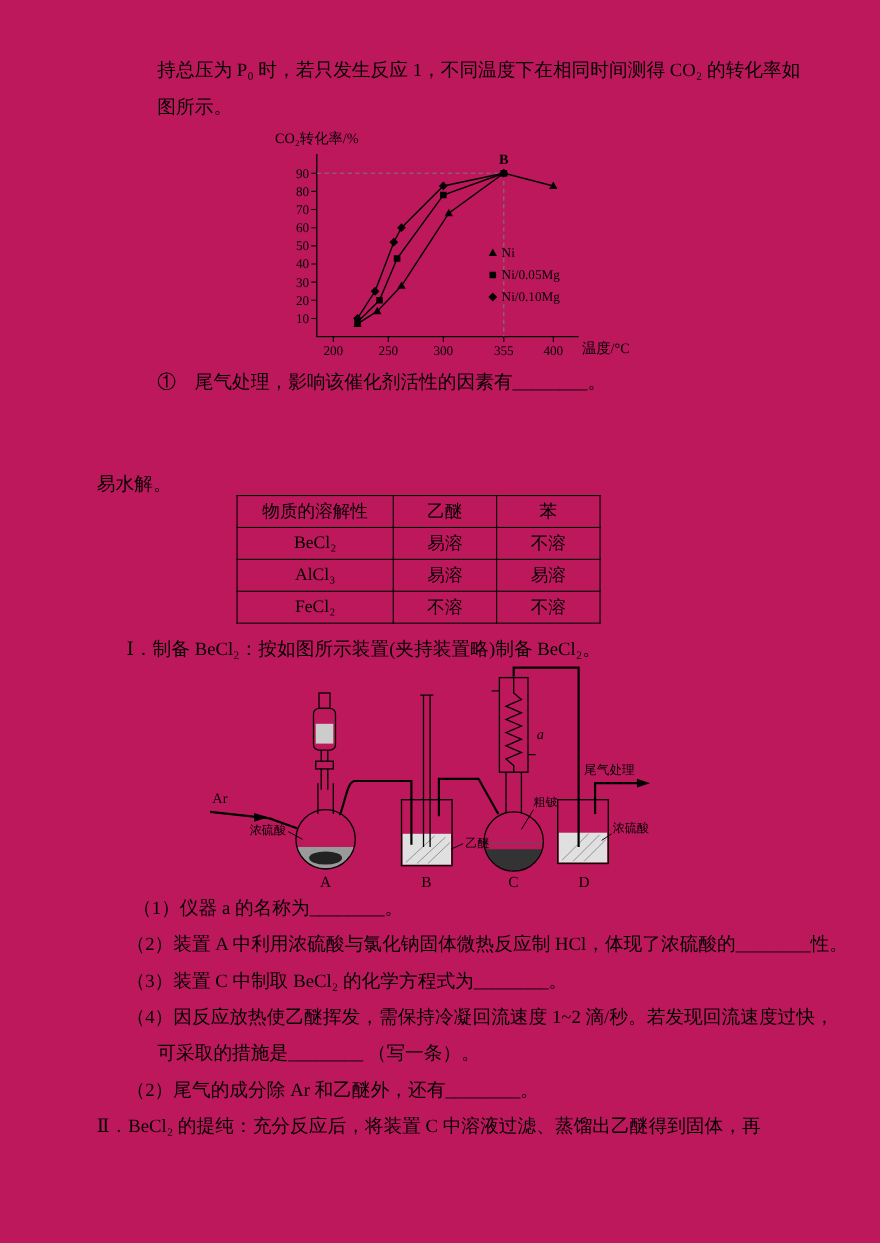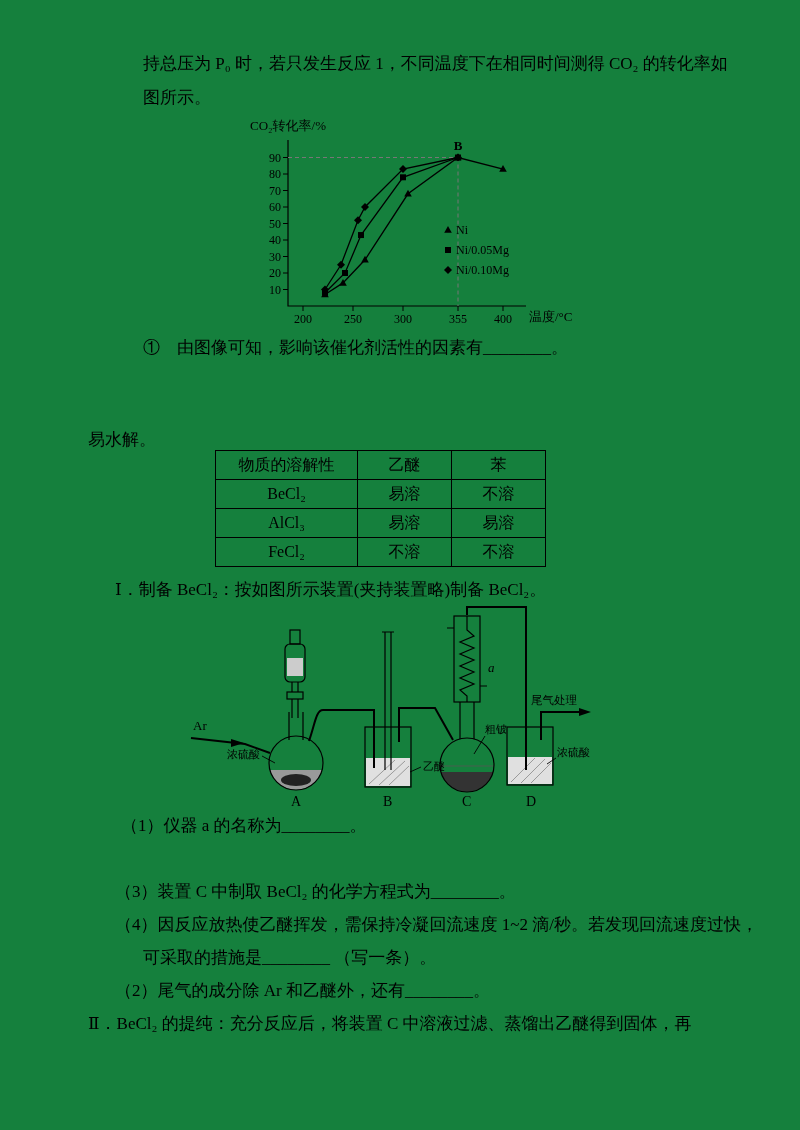--- a/index.html
+++ b/index.html
@@ -1,20 +1,20 @@
 <!DOCTYPE html>
 <html><head>
 <meta charset="utf-8">
 <style>
   * { box-sizing: border-box; }
   body { margin:0; background:#fff; }
   .page {
     position: relative;
     width: 800px; height: 1130px;
-    background: #15803d; color: #000;
+    background: #be185d; color: #000;
     font-family: "Liberation Serif", "DejaVu Serif", serif;
     font-size: 17px;
     overflow: hidden;
   }
   .line { position: absolute; white-space: nowrap; line-height: 23px; }
   table.sol {
     position: absolute; top: 450px; left: 215px;
     border-collapse: collapse; font-size: 16px;
   }
   table.sol td {
@@ -90,21 +90,21 @@
       <path d="M210,37.5 L214,41.5 L210,45.5 L206,41.5 Z" fill="#000"></path>
       <text x="210" y="33.5" font-size="13" font-weight="bold" text-anchor="middle">B</text>
       <path d="M200,110 L203.8,116.8 L196.2,116.8 Z" fill="#000"></path>
       <text x="208" y="118" font-size="12">Ni</text>
       <path d="M197,131 h6 v6 h-6 Z" fill="#000"></path>
       <text x="208" y="138" font-size="12">Ni/0.05Mg</text>
       <path d="M200,150 L204,154 L200,158 L196,154 Z" fill="#000"></path>
       <text x="208" y="158" font-size="12">Ni/0.10Mg</text>
     </svg>
 
-  <div class="line" style="top:336px;left:143px">①　由图像可知，影响该催化剂活性的因素有________。</div>
+  <div class="line" style="top:336px;left:143px">①　尾气处理，影响该催化剂活性的因素有________。</div>
 
   <div class="line" style="top:428px;left:88px">易水解。</div>
 
   <table class="sol">
     <tbody>
       <tr>
         <td>物质的溶解性</td>
         <td>乙醚</td>
         <td>苯</td>
       </tr>
@@ -203,19 +203,20 @@
     <text x="372" y="156" font-size="11">浓硫酸</text>
     <text x="303" y="72" font-size="13" font-style="italic">a</text>
     <text x="346" y="104" font-size="11.5">尾气处理</text>
     <text x="106" y="206" font-size="14">A</text>
     <text x="198" y="206" font-size="14">B</text>
     <text x="277" y="206" font-size="14">C</text>
     <text x="341" y="206" font-size="14">D</text>
   </svg>
 
   <div class="line" style="top:814px;left:121px">（1）仪器 a 的名称为________。</div>
+  <div class="line" style="top:847px;left:115px">（2）装置 A 中利用浓硫酸与氯化钠固体微热反应制 HCl，体现了浓硫酸的________性。</div>
   <div class="line" style="top:880px;left:115px">（3）装置 C 中制取 BeCl₂ 的化学方程式为________。</div>
   <div class="line" style="top:913px;left:115px">（4）因反应放热使乙醚挥发，需保持冷凝回流速度 1~2 滴/秒。若发现回流速度过快，</div>
   <div class="line" style="top:946px;left:143px">可采取的措施是________ （写一条）。</div>
   <div class="line" style="top:979px;left:115px">（2）尾气的成分除 Ar 和乙醚外，还有________。</div>
   <div class="line" style="top:1012px;left:88px">Ⅱ．BeCl₂ 的提纯：充分反应后，将装置 C 中溶液过滤、蒸馏出乙醚得到固体，再</div>
 
 </div>
 
 </body></html>

